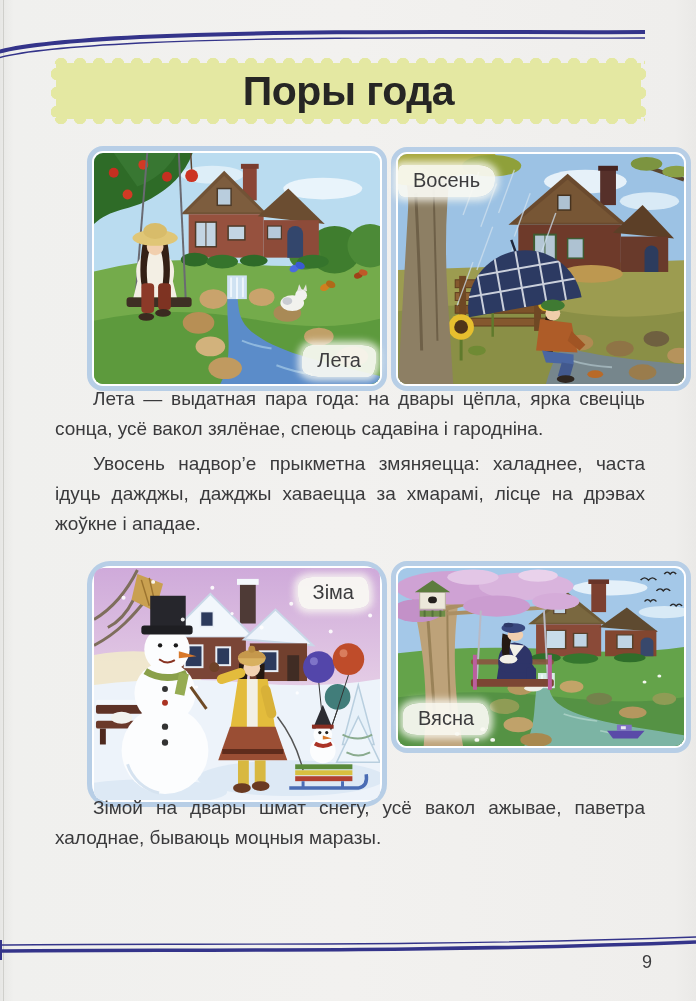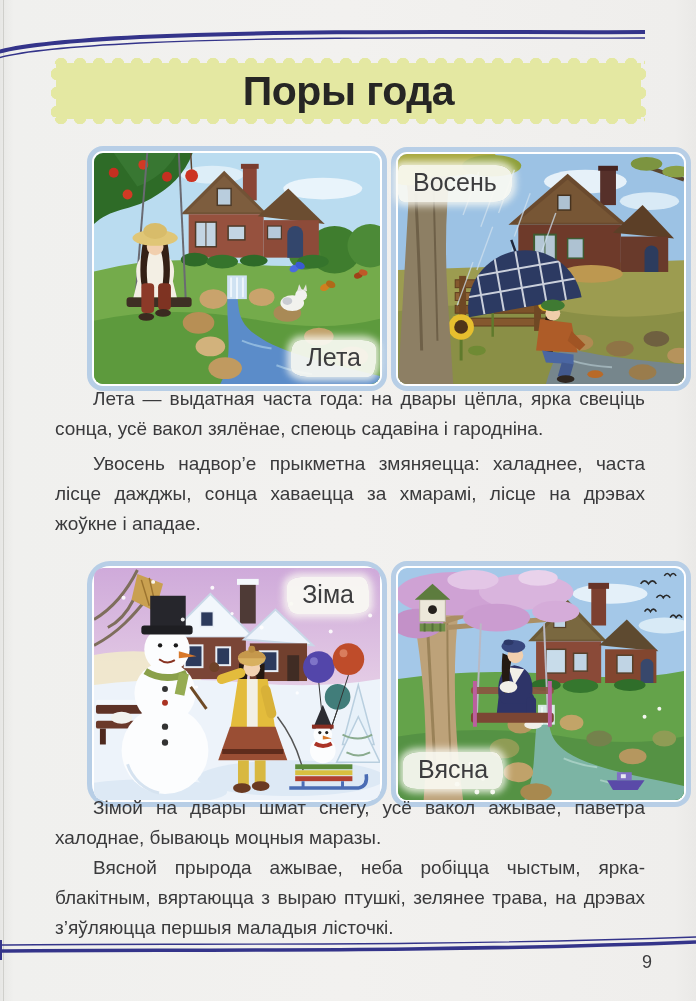--- a/index.html
+++ b/index.html
@@ -25,23 +25,23 @@
   .banner .scallop-r{right:-5px;background-image:radial-gradient(circle at 0px 9px,#e4e8a2 6px,rgba(228,232,162,0) 6.6px);background-size:6px 19px;}
   .banner h1{margin:0;text-align:center;line-height:57px;font-size:41px;font-weight:bold;
     color:#262624;letter-spacing:-0.5px;}
 
   .frame{position:absolute;box-sizing:border-box;width:300px;background:#ffffff;
     border:5px solid #b7cee6;border-radius:16px;padding:2px;}
   .frame .scene{display:block;width:100%;height:100%;border-radius:9px;}
   .f1{left:47px;top:130px;height:245px;text-align:center;}
   .f2{left:351px;top:131px;height:244px;}
   .f3{left:47px;top:545px;height:246px;border-radius:23px;}
-  .f4{left:351px;top:545px;height:246px;}
-
-  .slabel{position:absolute;font-size:25px;color:#3c3c3e;line-height:1;
+  .f4{left:351px;top:545px;height:192px;}
+
+  .slabel{position:absolute;font-size:20px;color:#3c3c3e;line-height:1;
     background:rgba(250,250,243,0.93);padding:5px 15px 7px;
     box-shadow:0 0 7px 4px rgba(250,250,243,0.8);}
   .slabel.summer{right:6px;bottom:9px;border-radius:10px 14px 8px 16px/12px 8px 14px 9px;}
   .slabel.autumn{left:2px;top:13px;border-radius:4px 16px 18px 6px/6px 12px 16px 8px;}
   .slabel.winter{right:13px;top:11px;border-radius:14px 8px 16px 10px/9px 14px 8px 13px;}
   .slabel.spring{left:7px;bottom:13px;border-radius:16px 10px 8px 14px/10px 15px 12px 8px;}
 
   .para{position:absolute;left:55px;width:590px;margin:0;font-size:19px;line-height:30px;
     text-align:justify;text-indent:38px;color:#3a3a3c;}
   .p1{top:384px;} .p2{top:449px;} .p3{top:793px;} .p4{top:853px;}
@@ -258,22 +258,22 @@
         <path d="M144,168 L176,172 L182,202 L140,200 Z" fill="#ae5c28"></path>
         <path d="M176,180 L190,194 L184,200 L172,190 Z" fill="#a05424"></path>
         <path d="M146,200 L178,204 L178,214 L150,212 Z" fill="#4a66a2"></path>
         <path d="M166,212 L178,214 L174,228 L162,226 Z" fill="#42598e"></path>
         <ellipse cx="170" cy="229" rx="9" ry="4" fill="#2e2620"></ellipse>
       </g>
     </svg>
     <figcaption class="slabel autumn">Восень</figcaption>
   </figure>
 
-  <p class="para p1">Лета — выдатная часта года: на двары цёпла, ярка свеціць сонца, усё вакол зялёнае, спеюць садавіна і гародніна.</p>
-  <p class="para p2">Увосень надвор’е прыкметна змяняецца: халаднее, часта лісце дажджы, сонца хаваецца за хмарамі, лісце на дрэвах жоўкне і ападае.</p>
+  <p class="para p1">Лета — выдатная пара года: на двары цёпла, ярка свеціць сонца, усё вакол зялёнае, спеюць садавіна і гародніна.</p>
+  <p class="para p2">Увосень надвор’е прыкметна змяняецца: халаднее, часта ідуць дажджы, дажджы хаваецца за хмарамі, лісце на дрэвах жоўкне і ападае.</p>
 
   <figure class="frame f3">
     <svg class="scene" viewBox="0 0 290 234" preserveAspectRatio="none">
       <defs>
         <linearGradient id="wsky" x1="0" y1="0" x2="0" y2="1">
           <stop offset="0" stop-color="#cfaada"></stop>
           <stop offset="0.55" stop-color="#e6cfe6"></stop>
           <stop offset="1" stop-color="#f2e8e2"></stop>
         </linearGradient>
       </defs>
@@ -503,21 +503,20 @@
         <circle cx="96" cy="226" r="2.5"></circle>
           <circle cx="250" cy="150" r="2"></circle>
           <circle cx="265" cy="142" r="2"></circle>
         <circle cx="80" cy="226" r="2.5"></circle>
       </g>
     </svg>
     <figcaption class="slabel spring">Вясна</figcaption>
   </figure>
 
   <p class="para p3">Зімой на двары шмат снегу, усё вакол ажывае, паветра халоднае, бываюць моцныя маразы.</p>
-  <p class="para p4">Вясной прырода ажывае, неба робіцца чыстым, ярка-блакітным, вяртаюцца з выраю птушкі, зелянее трава, на дрэвах з’яўляюцца першыя маладыя лісточкі.</p>
 
   <svg class="rule-svg rule-bottom" viewBox="0 0 696 30" preserveAspectRatio="none">
     <path d="M1,6 L1,26" stroke="#34348a" stroke-width="2" fill="none"></path>
     <path d="M1,11 C150,9 420,13 696,3" stroke="#34348a" stroke-width="1.4" fill="none"></path>
     <path d="M1,17 C150,15 420,19 696,8" stroke="#34348a" stroke-width="3.6" fill="none"></path>
   </svg>
 
   <div class="page-number">9</div>
 </div>
 

